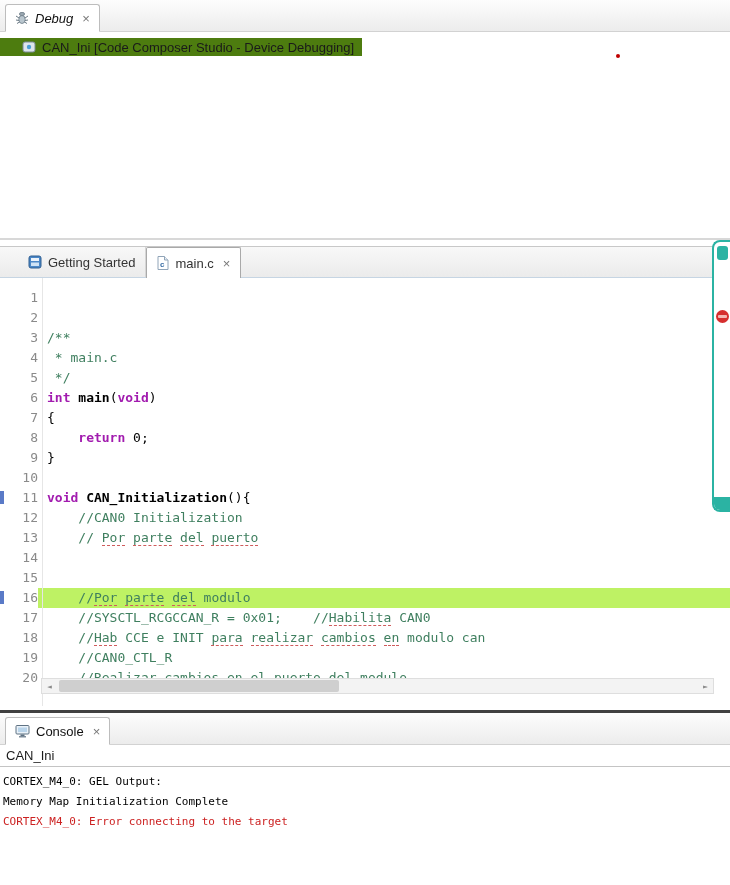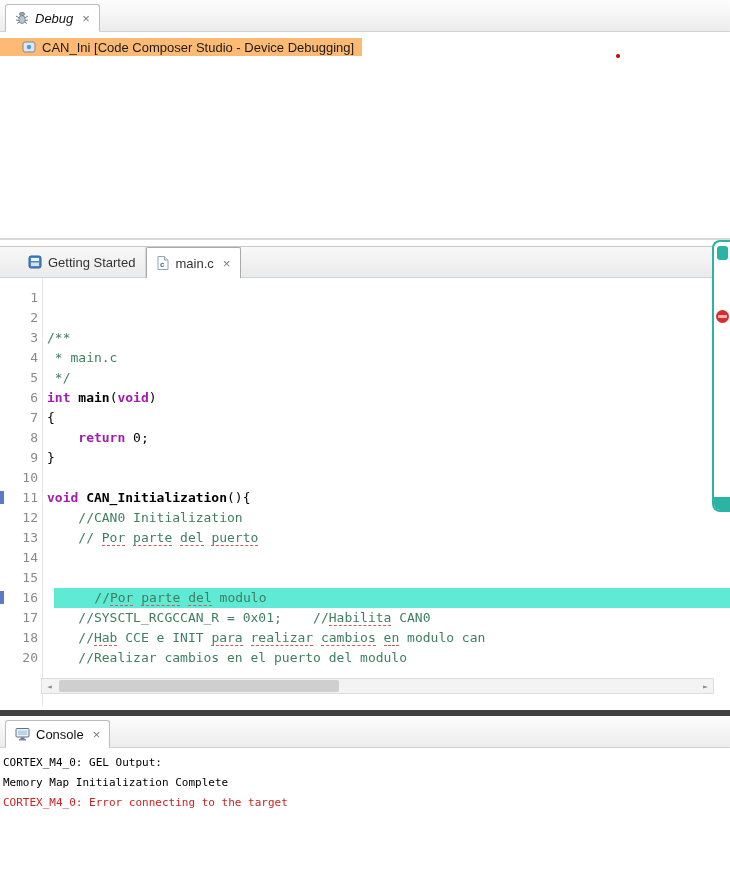--- a/index.html
+++ b/index.html
@@ -20,21 +20,21 @@
               border-radius:3px 3px 0 0; }
   .view-tab .label { color:#111; }
   .italic { font-style:italic; }
   .tab-close { color:#777; font-size:13px; margin-left:3px; cursor:pointer; line-height:1; }
 
   
   .debug-view { top:0; height:240px; border-bottom:2px solid #d8d8d8; }
   .debug-tree { padding-top:6px; }
   .tree-row { display:flex; align-items:center; gap:6px; height:18px;
               padding:0 8px 0 22px; width:max-content; }
-  .tree-row.selected { background:#fdba74;text-align:center; }
+  .tree-row.selected { background:#4d7c0f;text-align:center; }
   .red-dot { position:absolute; left:616px; top:54px; width:4px; height:4px;
              background:#c00000; border-radius:50%; }
 
   
   .editor-panel { top:246px; height:460px; border-top:1px solid #c8c8c8; }
   .editor-tabs { height:31px; background:linear-gradient(#f8f8f8,#ebebeb);
                  border-bottom:1px solid #c6d5e3; display:flex; align-items:flex-end;
                  padding-left:18px; }
   .editor-tab { height:30px; display:flex; align-items:center; gap:6px;
                 padding:0 10px; color:#333; }
@@ -44,21 +44,21 @@
   .code-area { position:absolute; top:31px; left:0; right:0; bottom:0; overflow:hidden;
                background:#fff; font-family:"DejaVu Sans Mono","Liberation Mono",monospace;
                font-size:13px; padding-top:10px; }
   .gutter-sep { position:absolute; left:42px; top:0; bottom:0; width:1px; background:#e6e6e6; }
   .code-row { display:flex; height:20px; line-height:20px; white-space:pre; }
   .marker { width:7px; flex:0 0 auto; position:relative; }
   .marker.on::after { content:""; position:absolute; left:0; top:3px; width:4px; height:13px;
                       background:#5a7ac7; }
   .ln { width:31px; flex:0 0 auto; text-align:right; color:#8a8a8a; }
   .code { flex:1; padding-left:9px; }
-  .code-row.current .code { background:#5eead4;margin-left:16px; }
+  .code-row.current .code { background:#bef264; }
   .tok-comment { color:#3F7F5F; }
   .tok-keyword { color:#a21caf; font-weight:bold; }
   .tok-func { color:#000; font-weight:bold; }
   .tok-plain { color:#000; }
   .misspell { border-bottom:1px dashed #cf5c5c; }
   .h-scrollbar { position:absolute; left:41px; right:16px; bottom:12px; height:16px;
                  background:#f3f3f3; border:1px solid #dedede; display:flex;
                  align-items:center; justify-content:space-between; z-index:3; }
   .h-scrollbar .arrow { width:15px; text-align:center; color:#8a8a8a; font-size:8px; }
   .h-thumb { position:absolute; left:17px; top:1px; bottom:1px; width:280px;
@@ -71,21 +71,21 @@
   .top-chip { position:absolute; top:4px; left:3px; width:11px; height:14px;
               background:#2bb3a3; border-radius:3px; }
   .red-circle { position:absolute; top:68px; left:2px; width:13px; height:13px;
                 background:#d62e2e; border-radius:50%; }
   .red-circle::after { content:""; position:absolute; left:2px; top:5px; width:9px; height:3px;
                        background:#f3b8b4; border-radius:1px; }
   .bottom-bar { position:absolute; bottom:0; left:0; right:0; height:13px;
                 background:#2bb3a3; border-radius:0 0 0 6px; }
 
   
-  .console-panel { top:710px; bottom:0; border-top:6px solid #404040; }
+  .console-panel { top:710px; bottom:0; border-top:3px solid #404040; }
   .console-title { height:22px; line-height:22px; padding-left:6px;
                    border-bottom:1px solid #c4c4c4; background:#fff; }
   .console-output { font-family:"DejaVu Sans Mono","Liberation Mono",monospace;
                     font-size:11px; padding:5px 3px; }
   .console-line { height:20px; line-height:20px; white-space:pre; color:#000; }
   .console-line.error { color:#cc2222; }
 
   .icon { display:inline-flex; align-items:center; }
 </style>
 </head>
@@ -157,20 +157,21 @@
         <div class="code-row"><span class="marker"></span><span class="ln">9</span><span class="code"><span class="tok-plain">}</span></span></div>
         <div class="code-row"><span class="marker"></span><span class="ln">10</span><span class="code"></span></div>
         <div class="code-row"><span class="marker on"></span><span class="ln">11</span><span class="code"><span class="tok-keyword">void</span><span class="tok-plain"> </span><span class="tok-func">CAN_Initialization</span><span class="tok-plain">(){</span></span></div>
         <div class="code-row"><span class="marker"></span><span class="ln">12</span><span class="code"><span class="tok-comment">    //CAN0 Initialization</span></span></div>
         <div class="code-row"><span class="marker"></span><span class="ln">13</span><span class="code"><span class="tok-comment">    // </span><span class="tok-comment misspell">Por</span><span class="tok-comment"> </span><span class="tok-comment misspell">parte</span><span class="tok-comment"> </span><span class="tok-comment misspell">del</span><span class="tok-comment"> </span><span class="tok-comment misspell">puerto</span></span></div>
         <div class="code-row"><span class="marker"></span><span class="ln">14</span><span class="code"></span></div>
         <div class="code-row"><span class="marker"></span><span class="ln">15</span><span class="code"></span></div>
         <div class="code-row current"><span class="marker on"></span><span class="ln">16</span><span class="code"><span class="tok-comment">    //</span><span class="tok-comment misspell">Por</span><span class="tok-comment"> </span><span class="tok-comment misspell">parte</span><span class="tok-comment"> </span><span class="tok-comment misspell">del</span><span class="tok-comment"> modulo</span></span></div>
         <div class="code-row"><span class="marker"></span><span class="ln">17</span><span class="code"><span class="tok-comment">    //SYSCTL_RCGCCAN_R = 0x01;    //</span><span class="tok-comment misspell">Habilita</span><span class="tok-comment"> CAN0</span></span></div>
         <div class="code-row"><span class="marker"></span><span class="ln">18</span><span class="code"><span class="tok-comment">    //</span><span class="tok-comment misspell">Hab</span><span class="tok-comment"> CCE e INIT </span><span class="tok-comment misspell">para</span><span class="tok-comment"> </span><span class="tok-comment misspell">realizar</span><span class="tok-comment"> </span><span class="tok-comment misspell">cambios</span><span class="tok-comment"> </span><span class="tok-comment misspell">en</span><span class="tok-comment"> modulo can</span></span></div>
+        <div class="code-row"><span class="marker"></span><span class="ln">19</span><span class="code"><span class="tok-comment">    //CAN0_CTL_R</span></span></div>
         <div class="code-row"><span class="marker"></span><span class="ln">20</span><span class="code"><span class="tok-comment">    //Realizar cambios en el puerto del modulo</span></span></div>
       </div>
     <div class="h-scrollbar">
       <span class="arrow">◄</span>
       <div class="h-thumb"></div>
       <span class="arrow">►</span>
     </div>
   </div>
 </div>
 
@@ -188,18 +189,19 @@
           <rect x="1" y="1.5" width="13" height="8.5" rx="1" fill="#e9f1f8" stroke="#5f7283"></rect>
           <rect x="3" y="3.5" width="9" height="4.5" fill="#b9d4ea"></rect>
           <rect x="5.5" y="10.5" width="4" height="1.6" fill="#5f7283"></rect>
           <rect x="4" y="12.2" width="7" height="1.2" fill="#5f7283"></rect>
         </svg>
       </span>
       <span class="label">Console</span>
       <span class="tab-close">×</span>
     </div>
   </div>
+  <div class="console-title">CAN_Ini</div>
   <div class="console-output">
       <div class="console-line">CORTEX_M4_0: GEL Output:</div>
       <div class="console-line">Memory Map Initialization Complete</div>
       <div class="console-line error">CORTEX_M4_0: Error connecting to the target</div>
     </div>
 </div>
 
 </body></html>

